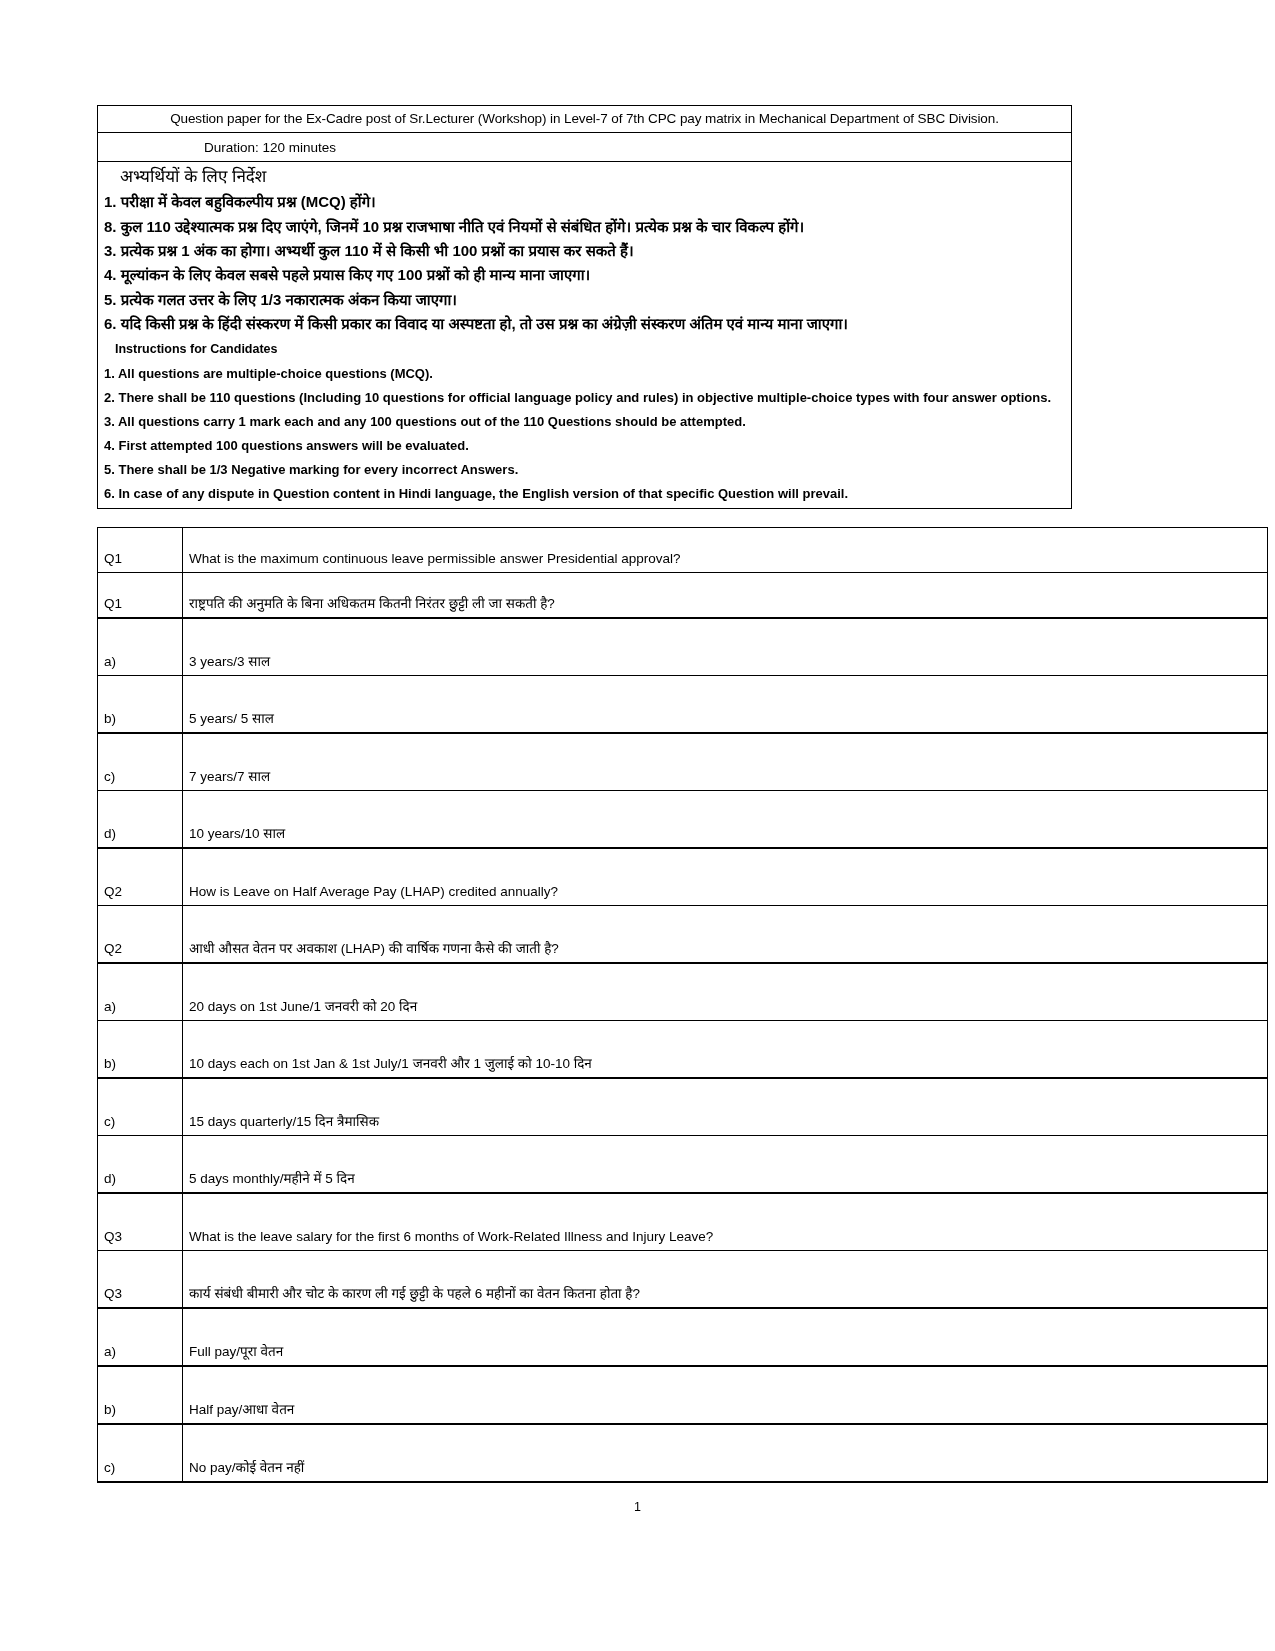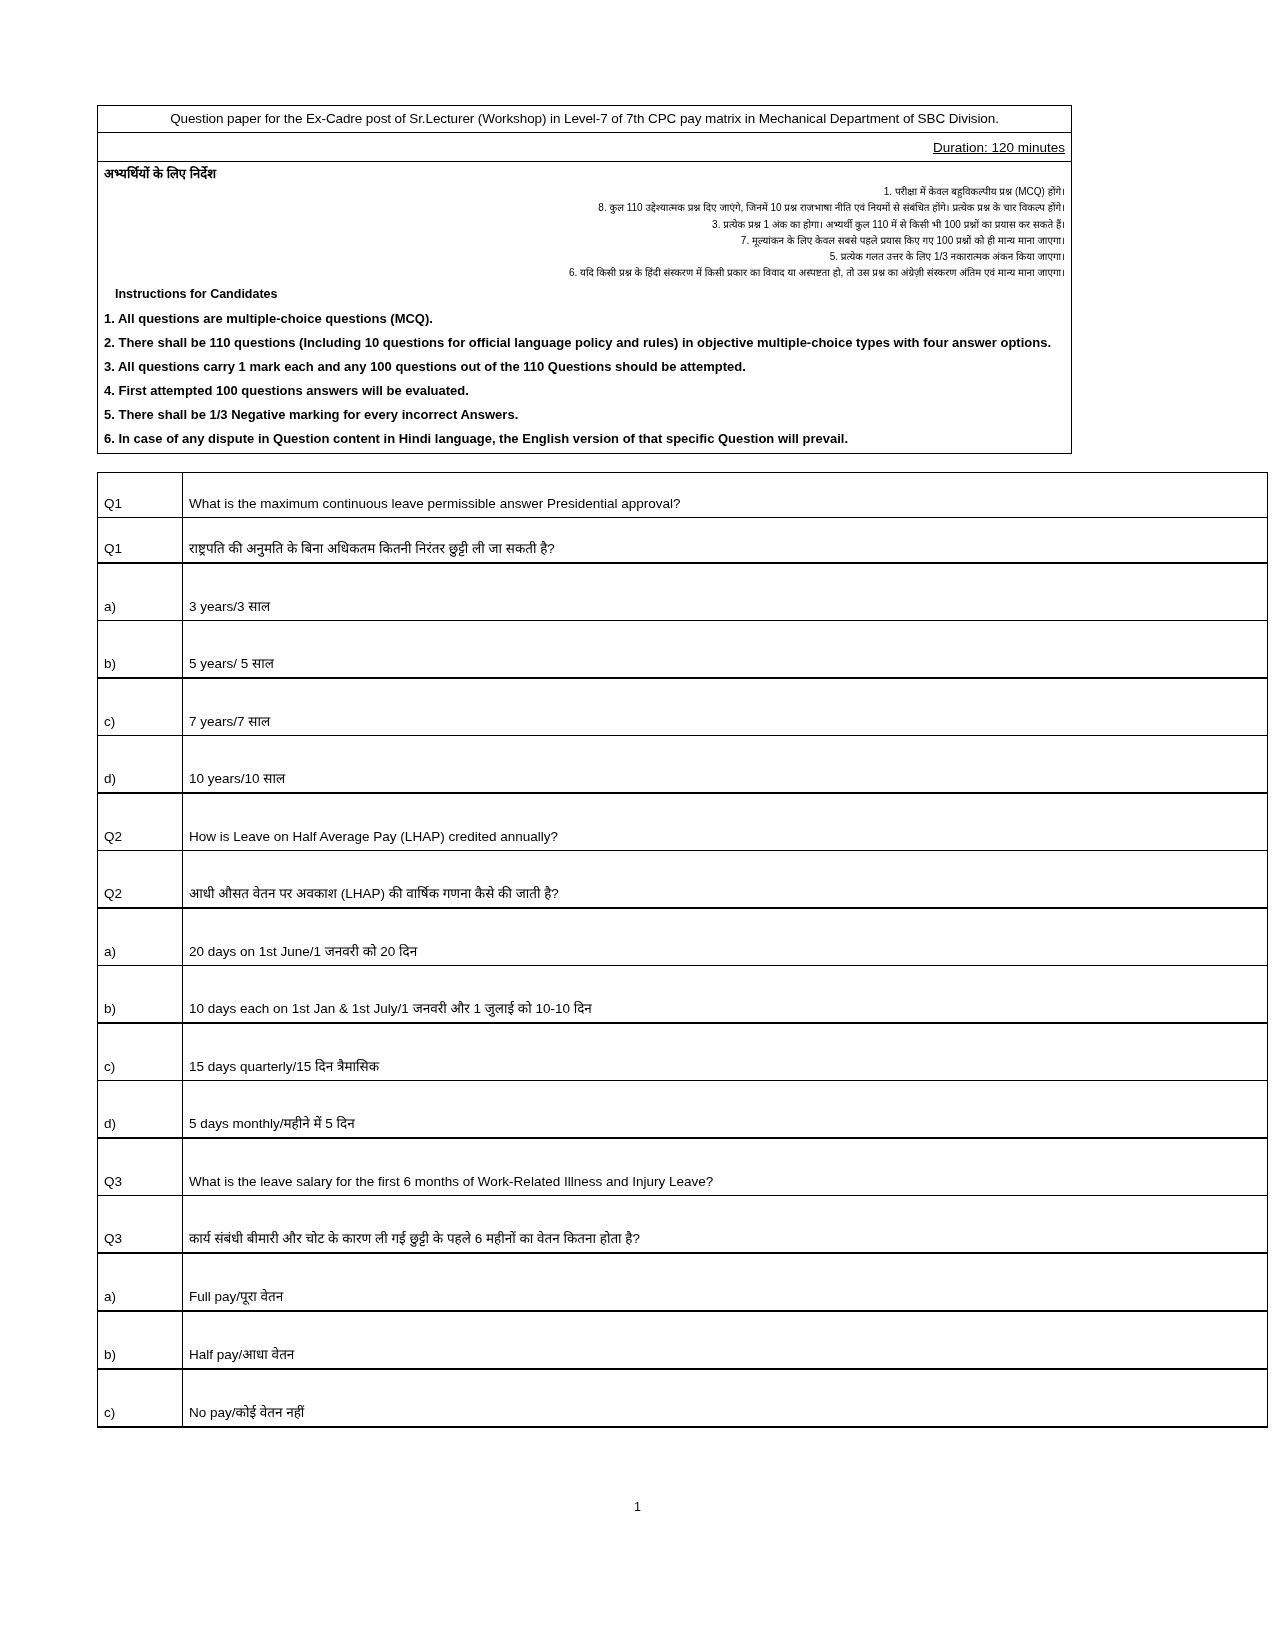--- a/index.html
+++ b/index.html
@@ -54,42 +54,41 @@
   }
   .meta-line {
     display: flex;
     font-size: 13.5px;
     line-height: 1.3;
   }
   .meta-date { width: 252px; }
   .meta-time { width: 320px; }
   .meta-marks { flex: 1; }
   .meta-dur {
-    text-align: right;
+    text-align: left;
     font-size: 13.5px;
     padding-left: 100px;
-    text-decoration: underline;
   }
 
   
   .instr-cell {
     padding: 4px 8px 8px 8px;
     border-top: 1px solid #000;
   }
   .instr-hi-head {
+    font-weight: normal;
+    font-size: 17px;
+    line-height: 1.55;
+    margin-left: 16px;
+  }
+  .instr-hi {
     font-weight: bold;
-    font-size: 13px;
-    line-height: 1.55;
-  }
-  .instr-hi {
-    font-weight: normal;
-    font-size: 10px;
+    font-size: 15px;
     line-height: 1.62;
     white-space: nowrap;
-    text-align: right;
   }
   .instr-en-head {
     font-weight: bold;
     font-size: 12.5px;
     line-height: 1.9;
     padding-top: 2px;
     margin-left: 11px;
   }
   .instr-en {
     font-weight: bold;
@@ -147,21 +146,21 @@
           <td>
             <div class="meta-dur">Duration: 120 minutes</div>
           </td>
         </tr>
         <tr>
           <td class="instr-cell">
             <div class="instr-hi-head">अभ्यर्थियों के लिए निर्देश</div>
             <div class="instr-hi">1. परीक्षा में केवल बहुविकल्पीय प्रश्न (MCQ) होंगे।</div>
             <div class="instr-hi">8. कुल 110 उद्देश्यात्मक प्रश्न दिए जाएंगे, जिनमें 10 प्रश्न राजभाषा नीति एवं नियमों से संबंधित होंगे। प्रत्येक प्रश्न के चार विकल्प होंगे।</div>
             <div class="instr-hi">3. प्रत्येक प्रश्न 1 अंक का होगा। अभ्यर्थी कुल 110 में से किसी भी 100 प्रश्नों का प्रयास कर सकते हैं।</div>
-            <div class="instr-hi">7. मूल्यांकन के लिए केवल सबसे पहले प्रयास किए गए 100 प्रश्नों को ही मान्य माना जाएगा।</div>
+            <div class="instr-hi">4. मूल्यांकन के लिए केवल सबसे पहले प्रयास किए गए 100 प्रश्नों को ही मान्य माना जाएगा।</div>
             <div class="instr-hi">5. प्रत्येक गलत उत्तर के लिए 1/3 नकारात्मक अंकन किया जाएगा।</div>
             <div class="instr-hi">6. यदि किसी प्रश्न के हिंदी संस्करण में किसी प्रकार का विवाद या अस्पष्टता हो, तो उस प्रश्न का अंग्रेज़ी संस्करण अंतिम एवं मान्य माना जाएगा।</div>
             <div class="instr-en-head">Instructions for Candidates</div>
             <div class="instr-en">1. All questions are multiple-choice questions (MCQ).</div>
             <div class="instr-en">2. There shall be 110 questions (Including 10 questions for official language policy and rules) in objective multiple-choice types with four answer options.</div>
             <div class="instr-en">3. All questions carry 1 mark each and any 100 questions out of the 110 Questions should be attempted.</div>
             <div class="instr-en">4. First attempted 100 questions answers will be evaluated.</div>
             <div class="instr-en">5. There shall be 1/3 Negative marking for every incorrect Answers.</div>
             <div class="instr-en">6. In case of any dispute in Question content in Hindi language, the English version of that specific Question will prevail.</div>
           </td>

